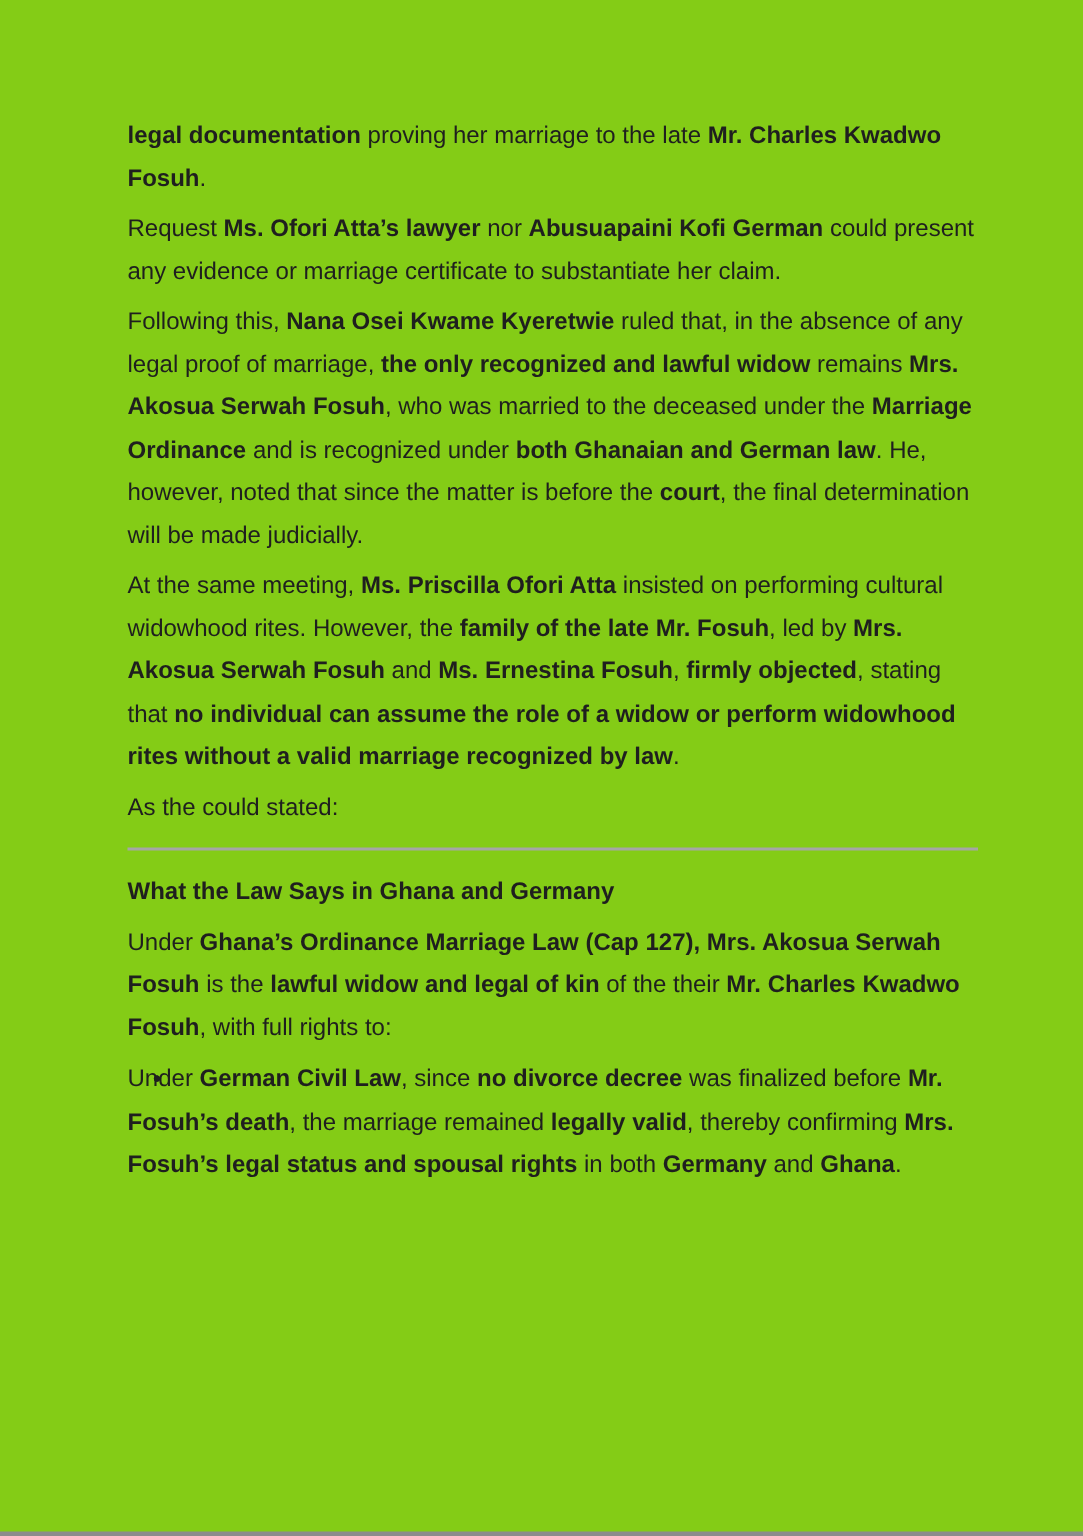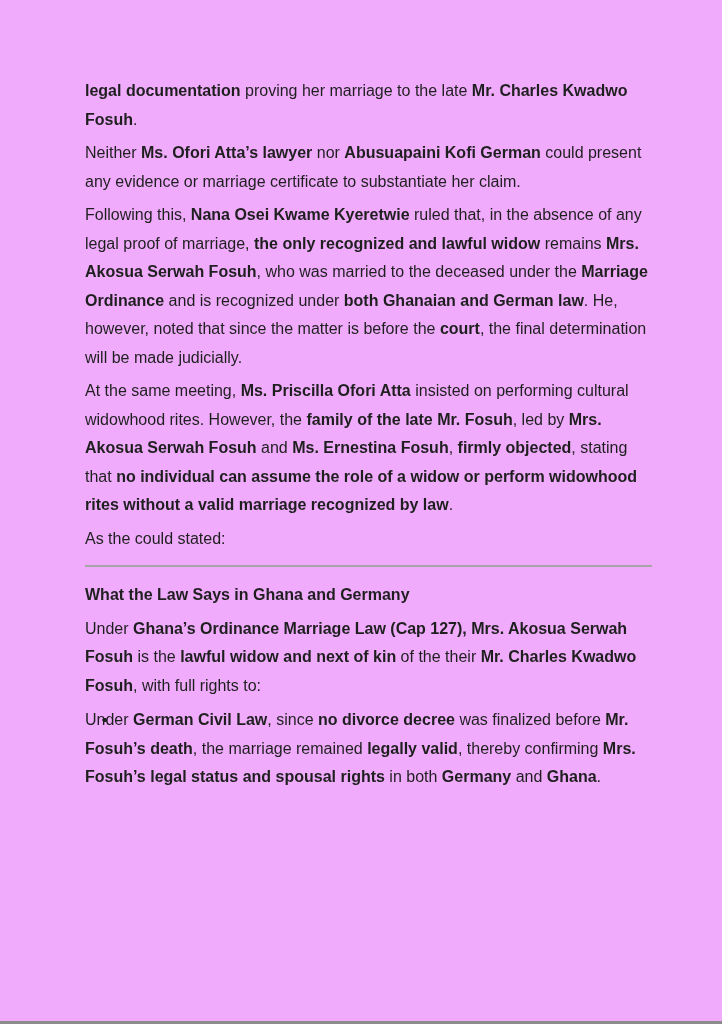--- a/index.html
+++ b/index.html
@@ -60,30 +60,30 @@
     position: absolute;
     left: 0;
     right: 0;
     bottom: 0;
     height: 3px;
   }
 </style>
 </head>
 <body>
 
-<div class="page" style="background: #f0abfc; color: rgb(31, 31, 31);">
+<div class="page" style="background: #84cc16; color: rgb(31, 31, 31);">
   <div class="content" id="doc-body">
       <p class="para"><span class="b">legal documentation</span><span> proving her marriage to the late </span><span class="b">Mr. Charles Kwadwo Fosuh</span><span>.</span></p>
-      <p class="para"><span>Neither </span><span class="b">Ms. Ofori Atta’s lawyer</span><span> nor </span><span class="b">Abusuapaini Kofi German</span><span> could present any evidence or marriage certificate to substantiate her claim.</span></p>
+      <p class="para"><span>Request </span><span class="b">Ms. Ofori Atta’s lawyer</span><span> nor </span><span class="b">Abusuapaini Kofi German</span><span> could present any evidence or marriage certificate to substantiate her claim.</span></p>
       <p class="para"><span>Following this, </span><span class="b">Nana Osei Kwame Kyeretwie</span><span> ruled that, in the absence of any legal proof of marriage, </span><span class="b">the only recognized and lawful widow</span><span> remains </span><span class="b">Mrs. Akosua Serwah Fosuh</span><span>, who was married to the deceased under the </span><span class="b">Marriage Ordinance</span><span> and is recognized under </span><span class="b">both Ghanaian and German law</span><span>. He, however, noted that since the matter is before the </span><span class="b">court</span><span>, the final determination will be made judicially.</span></p>
       <p class="para"><span>At the same meeting, </span><span class="b">Ms. Priscilla Ofori Atta</span><span> insisted on performing cultural widowhood rites. However, the </span><span class="b">family of the late Mr. Fosuh</span><span>, led by </span><span class="b">Mrs. Akosua Serwah Fosuh</span><span> and </span><span class="b">Ms. Ernestina Fosuh</span><span>, </span><span class="b">firmly objected</span><span>, stating that </span><span class="b">no individual can assume the role of a widow or perform widowhood rites without a valid marriage recognized by law</span><span>.</span></p>
       <p class="para"><span>As the could stated:</span></p>
       <div class="divider" style="background: rgb(166, 166, 166);"></div>
       <p class="heading"><span class="b">What the Law Says in Ghana and Germany</span></p>
-      <p class="para"><span>Under </span><span class="b">Ghana’s Ordinance Marriage Law (Cap 127), Mrs. Akosua Serwah Fosuh</span><span> is the </span><span class="b">lawful widow and next of kin</span><span> of the their </span><span class="b">Mr. Charles Kwadwo Fosuh</span><span>, with full rights to:</span></p>
+      <p class="para"><span>Under </span><span class="b">Ghana’s Ordinance Marriage Law (Cap 127), Mrs. Akosua Serwah Fosuh</span><span> is the </span><span class="b">lawful widow and legal of kin</span><span> of the their </span><span class="b">Mr. Charles Kwadwo Fosuh</span><span>, with full rights to:</span></p>
       <ul class="bullets">
         <li><span class="dot">•</span></li>
         <li><span class="dot">•</span></li>
         <li><span class="dot">•</span></li>
       </ul>
       <p class="para"><span>Under </span><span class="b">German Civil Law</span><span>, since </span><span class="b">no divorce decree</span><span> was finalized before </span><span class="b">Mr. Fosuh’s death</span><span>, the marriage remained </span><span class="b">legally valid</span><span>, thereby confirming </span><span class="b">Mrs. Fosuh’s legal status and spousal rights</span><span> in both </span><span class="b">Germany</span><span> and </span><span class="b">Ghana</span><span>.</span></p>
     </div>
   <div class="bottom-edge" id="bottom-edge" style="background: rgb(140, 140, 140);"></div>
 </div>
 

